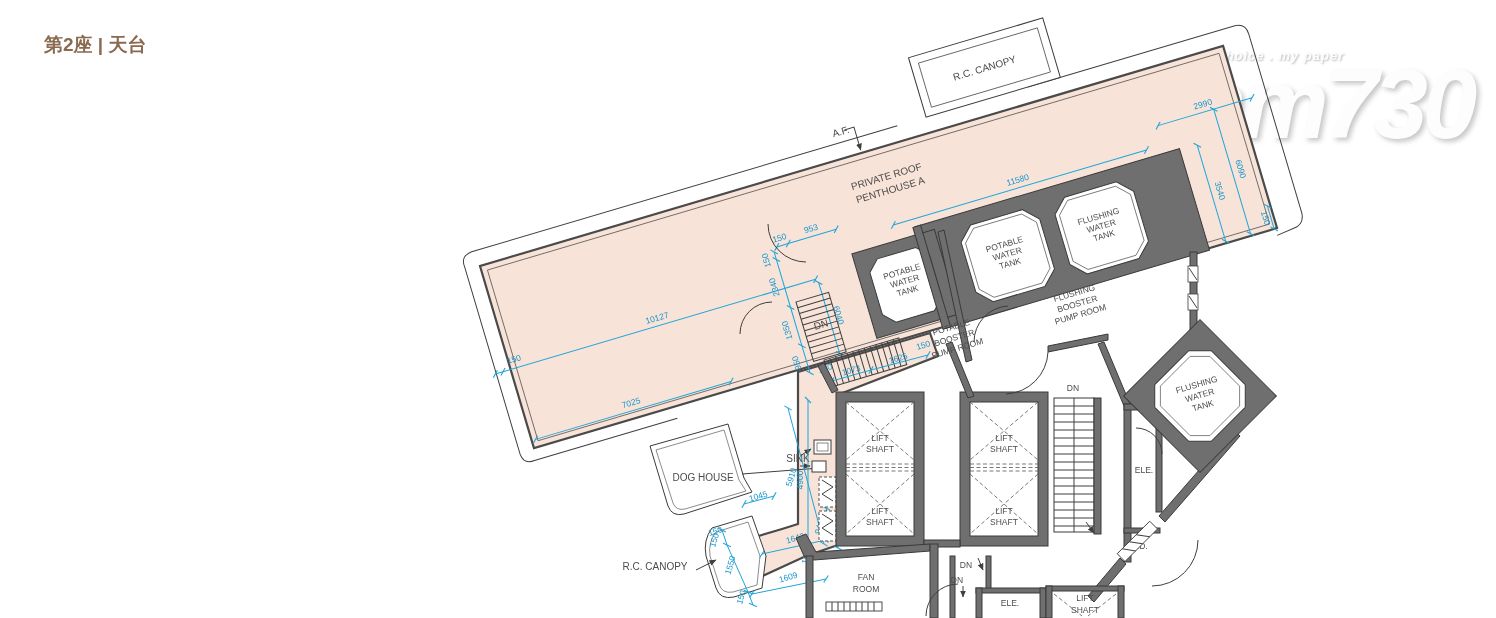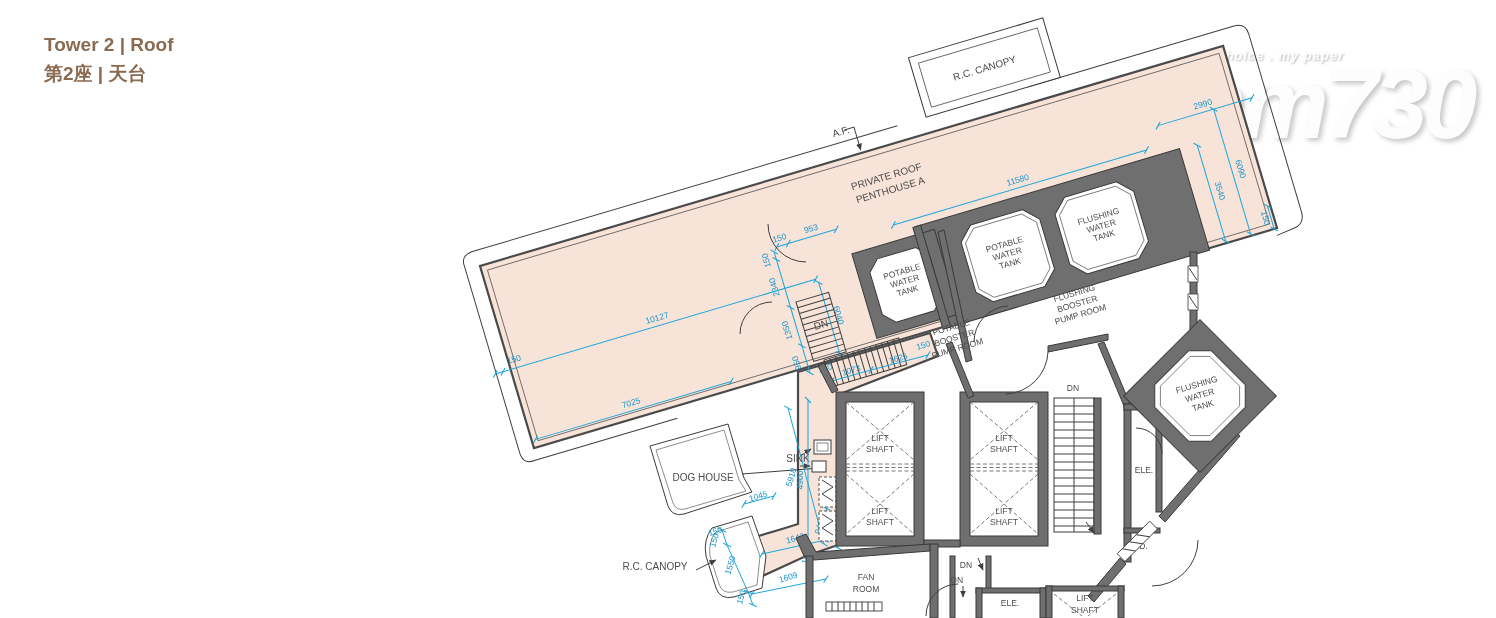--- a/index.html
+++ b/index.html
@@ -22,21 +22,20 @@
   .wall{fill:#6f6f6f;stroke:#3a3a3a;stroke-width:1;}
   .thin{stroke:#3f3f3f;fill:none;stroke-width:1;}
   .wht{fill:#ffffff;stroke:#3a3a3a;stroke-width:1;}
   .peach{fill:#f8e3d8;stroke:#4a4a4a;stroke-width:2.2;}
   .dash{stroke:#555;stroke-width:.8;fill:none;stroke-dasharray:4,2.5;}
 </style>
 </head>
 <body>
 
 <div class="title">
-  <div class="en">Tower 2 | Roof</div>
   <div class="zh">第2座 | 天台</div>
 </div>
 
 <div class="wm">
   <div class="wm-tag">my choice . my paper</div>
   <div class="wm-logo">am730</div>
 </div>
 
 <svg width="1496" height="618" viewBox="0 0 1496 618">
   <defs>

